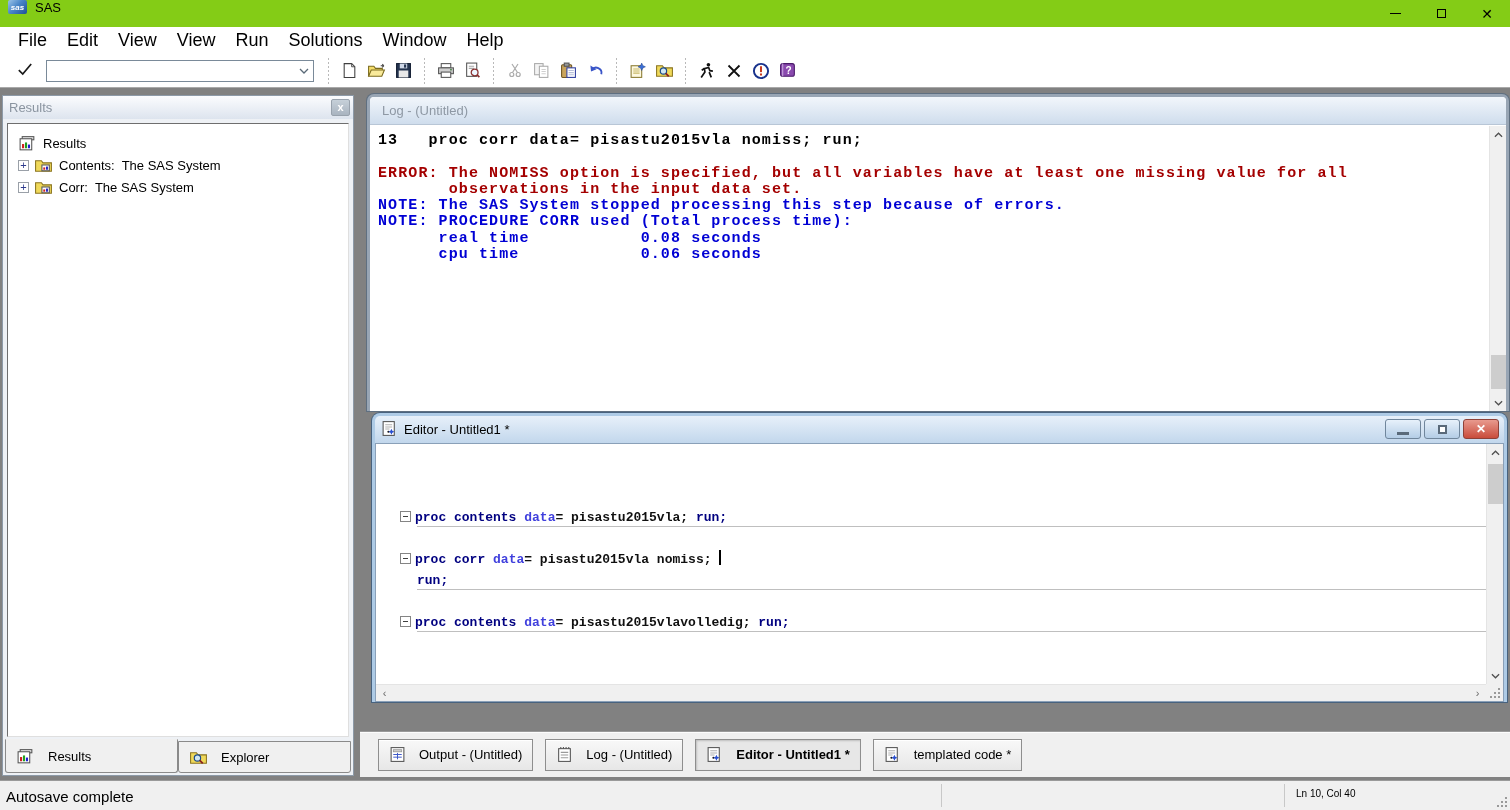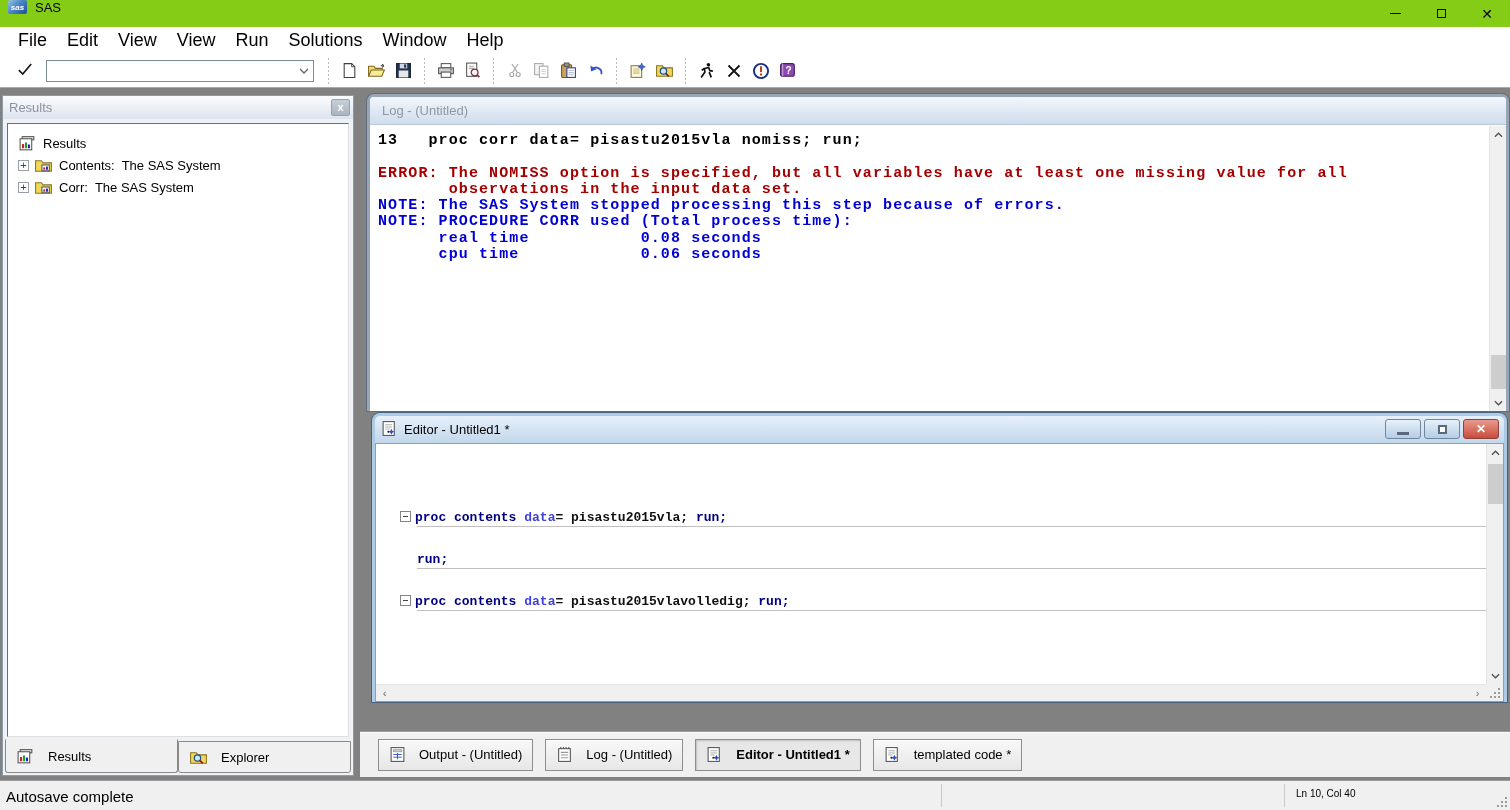--- a/index.html
+++ b/index.html
@@ -391,20 +391,21 @@
         <div class="cap-glyph-restore"></div>
       </div>
     <div class="cap-btn close">
         <span>✕</span>
       </div>
   </div>
   <div id="editor-content">
     <div id="editor-code">
         <div class="code-line"><span class="fold-box"></span><span class="seg-keyword">proc contents</span><span class="seg-plain"> </span><span class="seg-option">data</span><span class="seg-plain">= pisastu2015vla; </span><span class="seg-keyword">run;</span><div class="section-line"></div></div>
         <div class="code-line"></div>
+        <div class="code-line"><span class="fold-box"></span><span class="seg-keyword">proc corr</span><span class="seg-plain"> </span><span class="seg-option">data</span><span class="seg-plain">= pisastu2015vla nomiss; </span><span class="caret"></span></div>
         <div class="code-line"><span class="fold-spacer"></span><span class="seg-keyword">run;</span><div class="section-line"></div></div>
         <div class="code-line"></div>
         <div class="code-line"><span class="fold-box"></span><span class="seg-keyword">proc contents</span><span class="seg-plain"> </span><span class="seg-option">data</span><span class="seg-plain">= pisastu2015vlavolledig; </span><span class="seg-keyword">run;</span><div class="section-line"></div></div>
       </div>
     <div class="vscroll" style="bottom:17px;">
       <span class="arr up">
           <svg width="9" height="6" viewBox="0 0 10 6">
             <path d="M1 5 L5 1 L9 5" stroke="#505050" stroke-width="1.4" fill="none"></path>
           </svg>
         </span>

